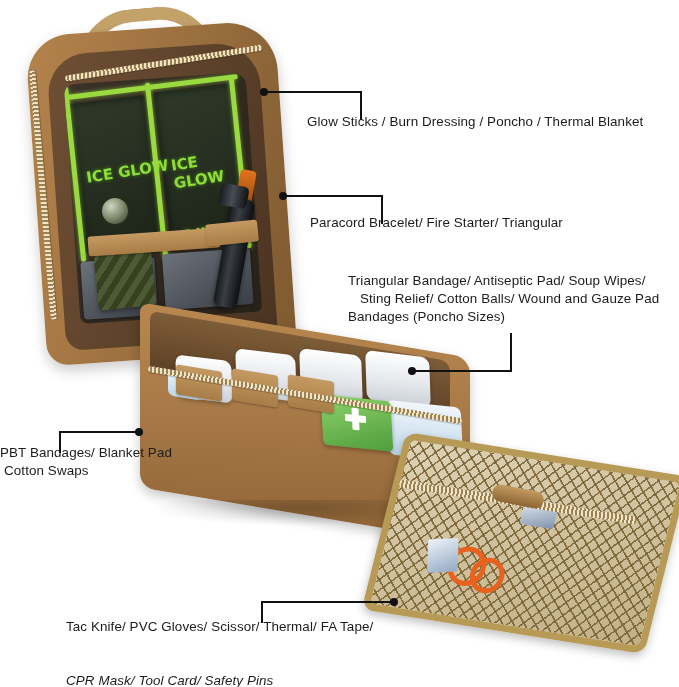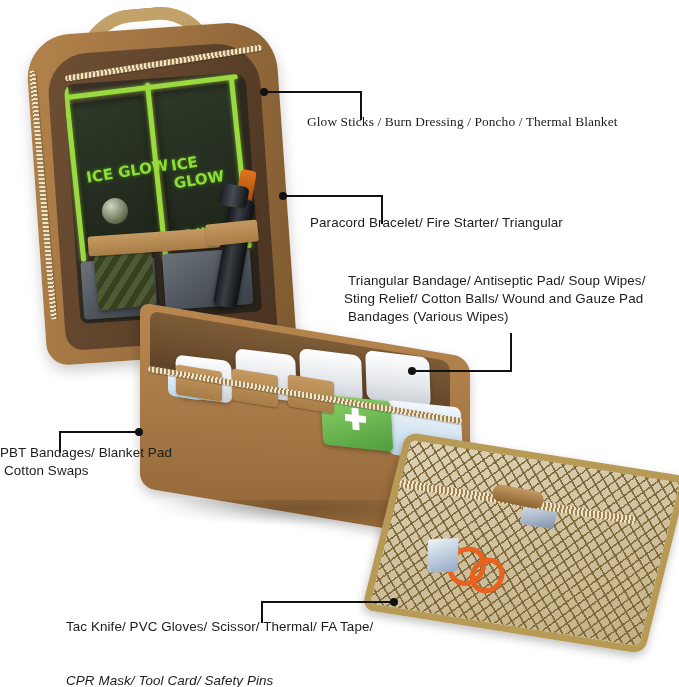--- a/index.html
+++ b/index.html
@@ -235,34 +235,34 @@
                   background:linear-gradient(160deg,#e9eef5,#7f93ae);border-radius:3px;"></div>
     </div>
     <div class="pc" id="mesh-zip"></div>
     <div class="pc" id="mesh-pull"></div>
   </div>
 
   <div>
     <div class="dot" style="left:260px;top:88px;"></div>
     <div class="leader h" style="left:264px;top:91px;width:98px;"></div>
     <div class="leader v" style="left:360px;top:91px;height:29px;"></div>
-    <div class="callout-text" style="left:307px;top:113px;font-family:Liberation Serif, serif;">Glow Sticks / Burn Dressing / Poncho / Thermal Blanket</div>
+    <div class="callout-text" style="left:307px;top:113px;">Glow Sticks / Burn Dressing / Poncho / Thermal Blanket</div>
   </div>
 
   <div>
     <div class="dot" style="left:279px;top:192px;"></div>
     <div class="leader h" style="left:283px;top:195px;width:100px;"></div>
     <div class="leader v" style="left:381px;top:195px;height:29px;"></div>
     <div class="callout-text" style="left:310px;top:214px;">Paracord Bracelet/ Fire Starter/ Triangular</div>
   </div>
 
   <div>
     <div class="callout-text" style="left:348px;top:272px;">Triangular Bandage/ Antiseptic Pad/ Soup Wipes/</div>
-    <div class="callout-text" style="left:344px;top:290px;">Sting Relief/ Cotton Balls/ Wound and Gauze Pad</div>
-    <div class="callout-text" style="left:348px;top:308px;">Bandages (Various Wipes)</div>
+    <div class="callout-text" style="left:360px;top:290px;">Sting Relief/ Cotton Balls/ Wound and Gauze Pad</div>
+    <div class="callout-text" style="left:348px;top:308px;">Bandages (Poncho Sizes)</div>
     <div class="dot" style="left:408px;top:367px;"></div>
     <div class="leader h" style="left:412px;top:370px;width:100px;"></div>
     <div class="leader v" style="left:510px;top:333px;height:38px;"></div>
   </div>
 
   <div>
     <div class="dot" style="left:135px;top:428px;"></div>
     <div class="leader h" style="left:59px;top:431px;width:80px;"></div>
     <div class="leader v" style="left:59px;top:431px;height:22px;"></div>
     <div class="callout-text" style="left:0px;top:444px;">PBT Bandages/ Blanket Pad</div>

